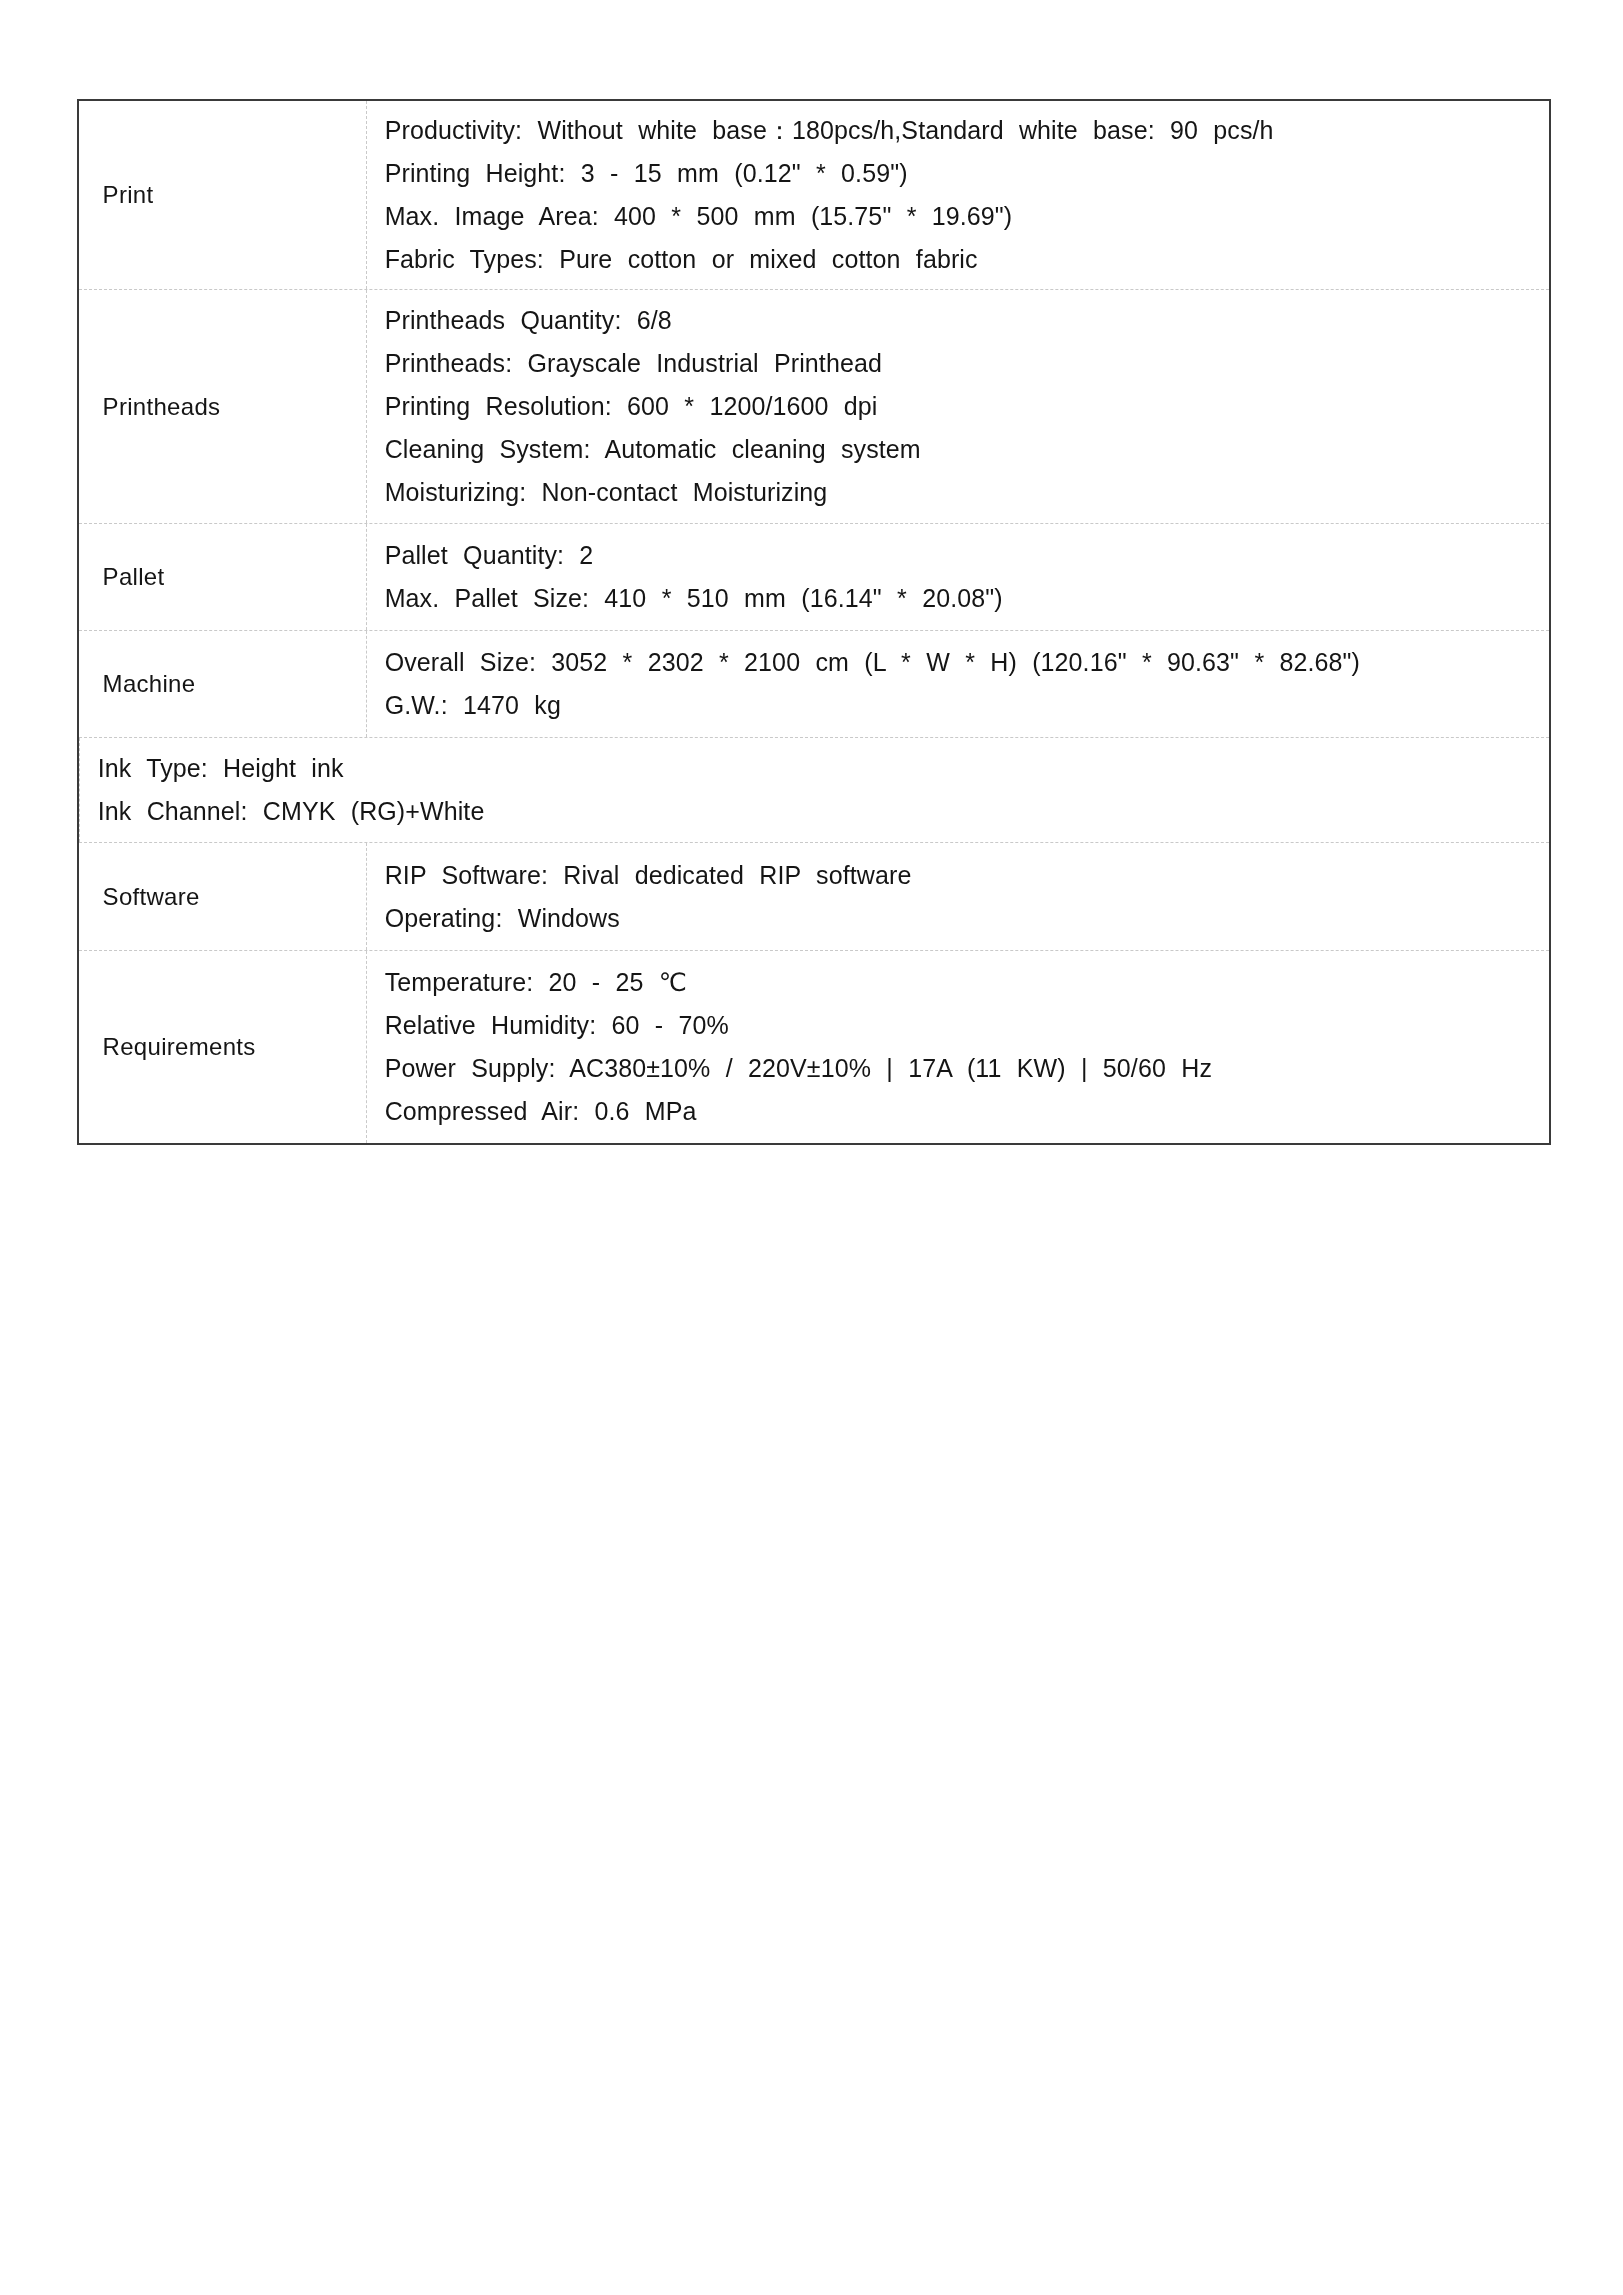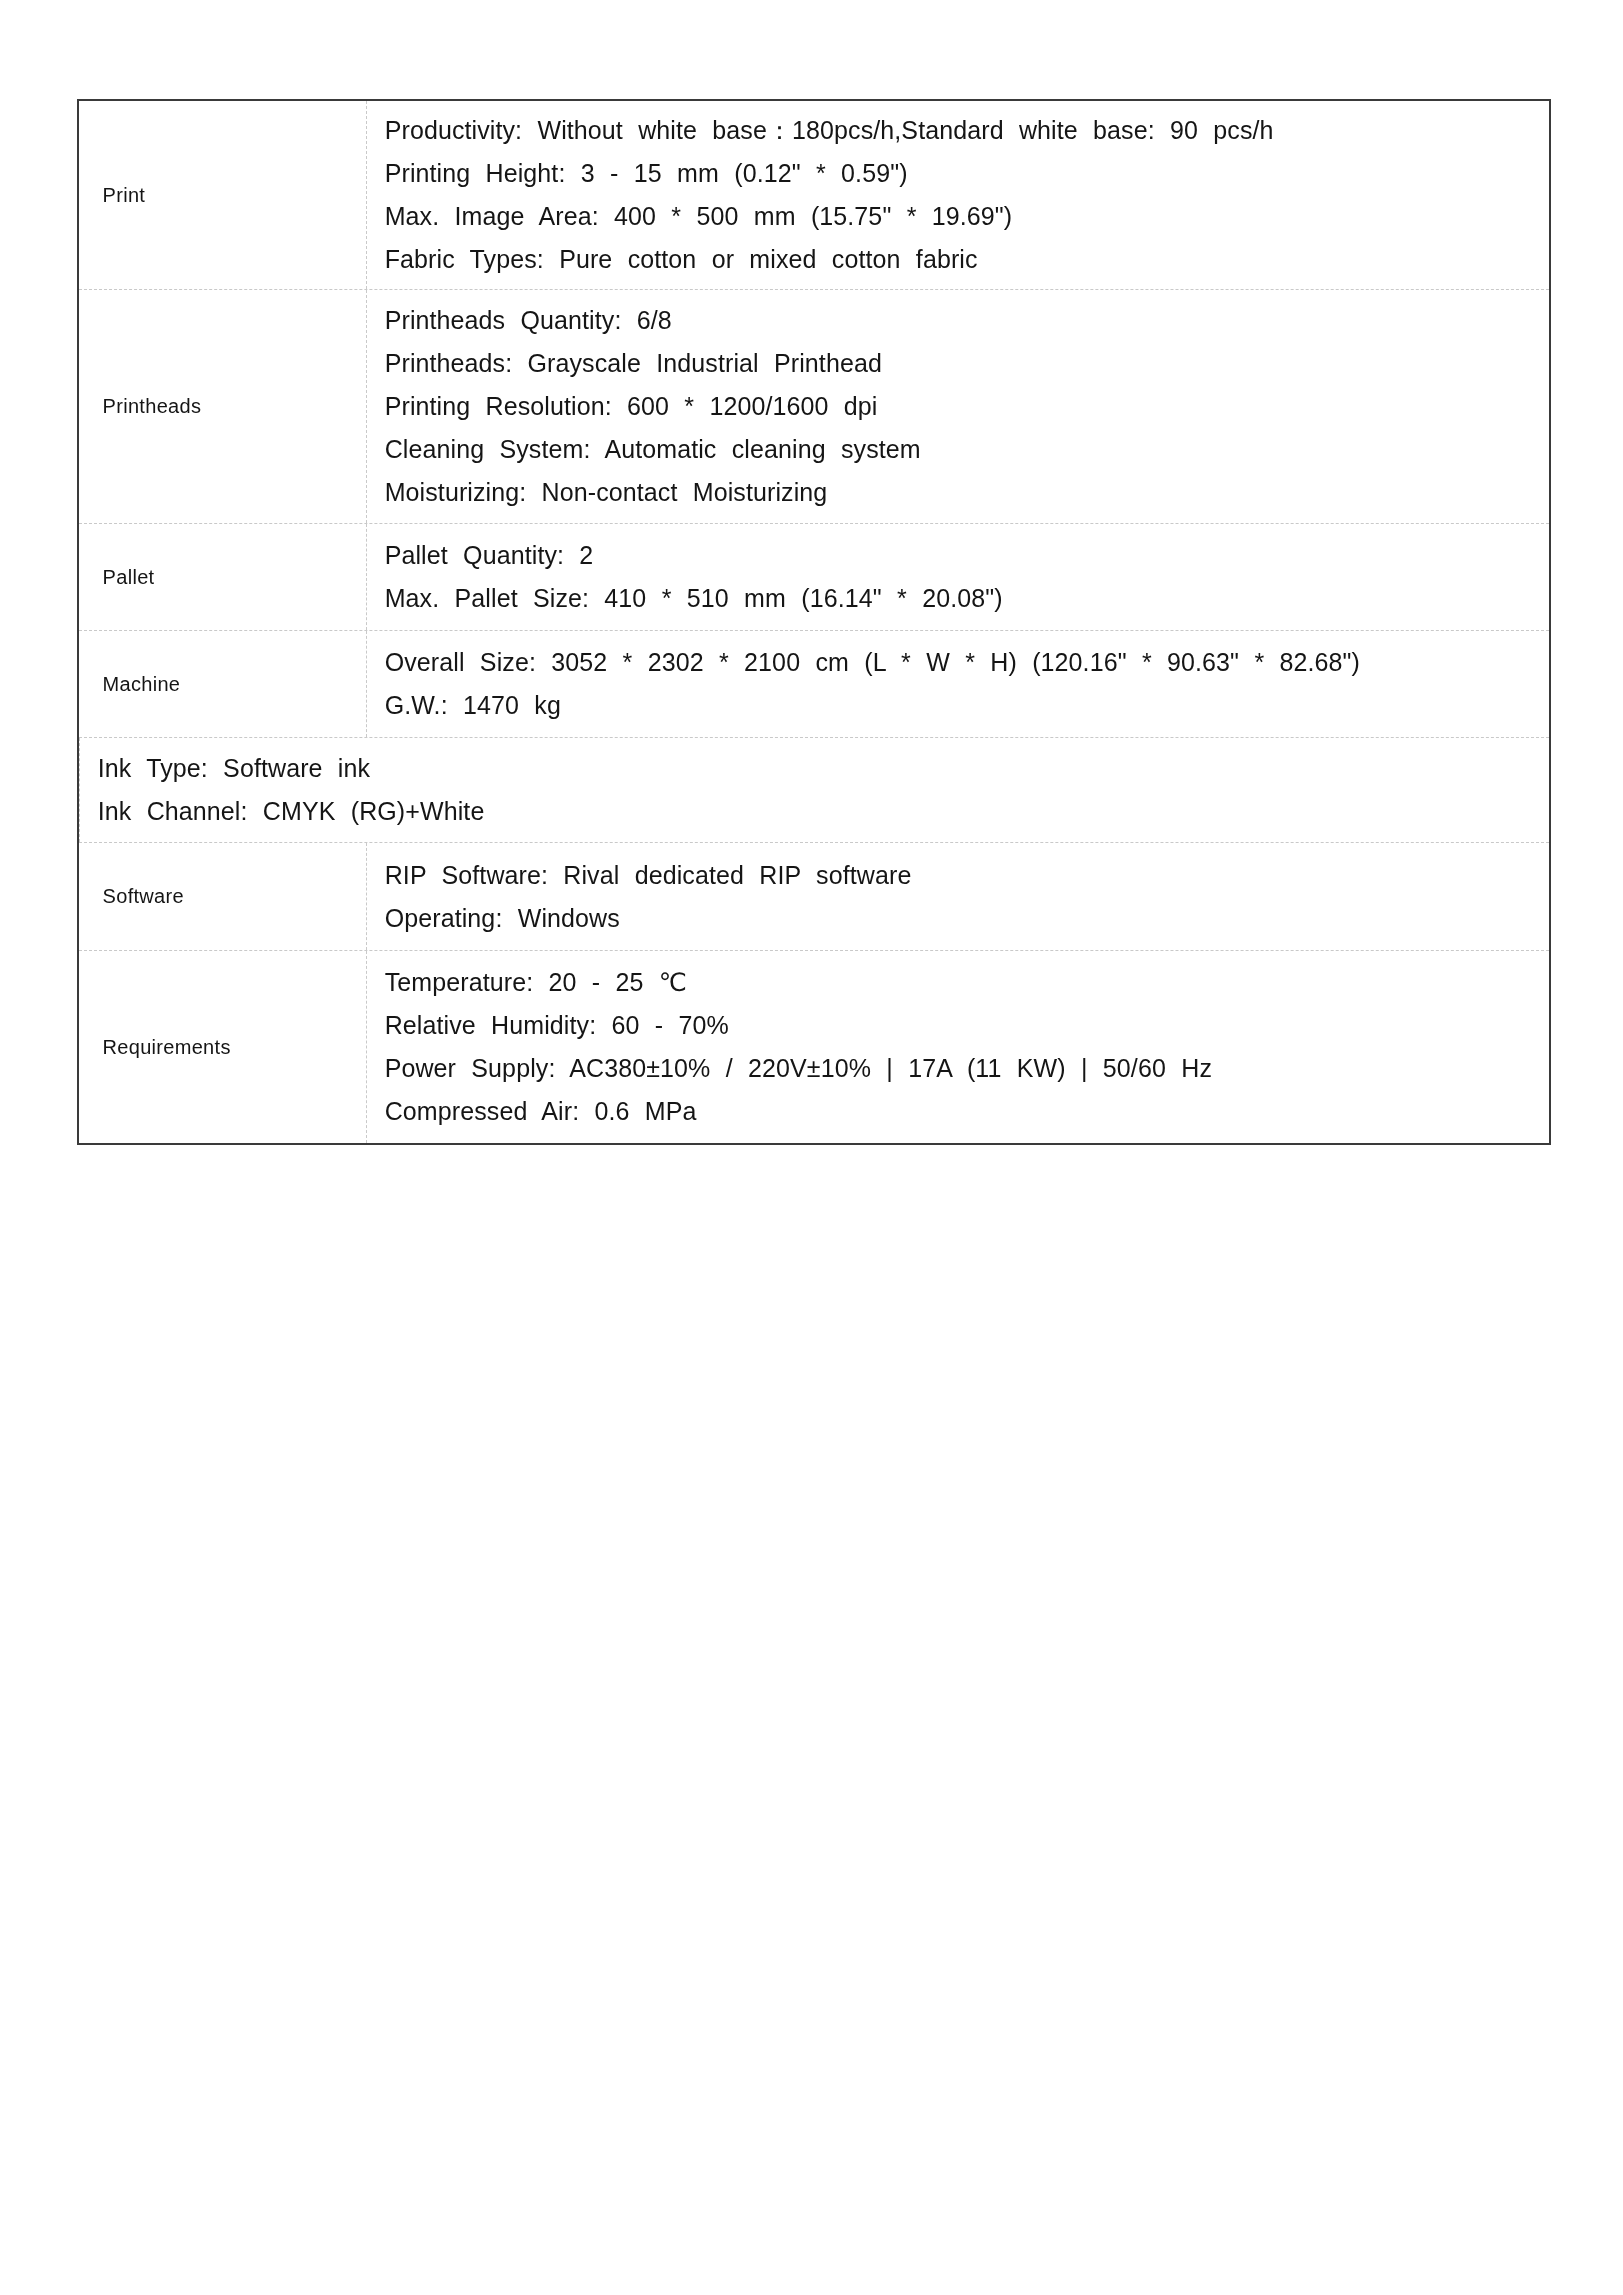--- a/index.html
+++ b/index.html
@@ -32,21 +32,21 @@
   .row-h4 { height: 189px; }
   .row-h5 { height: 234px; }
   .row-h2a { height: 107px; }
   .row-h2b { height: 105px; }
   .row-h2c { height: 108px; }
   .row-h4last { height: 192px; }
   .cat-cell {
     display: flex;
     align-items: center;
     padding-left: 23.6px;
-    font-size: 20px;
+    font-size: 24px;
     letter-spacing: 0.3px;
     word-spacing: 0.2em;
   }
   .val-cell {
     border-left: 1.3px dashed #c9c9c9;
     padding-left: 17.7px;
     padding-right: 13px;
     display: flex;
     flex-direction: column;
     justify-content: center;
@@ -97,21 +97,21 @@
     <div class="spec-row row-h2a">
       <div class="cat-cell">Machine</div>
       <div class="val-cell">
         <p>Overall Size: 3052 * 2302 * 2100 cm (L * W * H) (120.16" * 90.63" * 82.68")</p>
         <p>G.W.: 1470 kg</p>
       </div>
     </div>
 
     <div class="spec-row row-h2b">
       <div class="val-cell">
-        <p>Ink Type: Software ink</p>
+        <p>Ink Type: Height ink</p>
         <p>Ink Channel: CMYK (RG)+White</p>
       </div>
     </div>
 
     <div class="spec-row row-h2c">
       <div class="cat-cell">Software</div>
       <div class="val-cell">
         <p>RIP Software: Rival dedicated RIP software</p>
         <p>Operating: Windows</p>
       </div>

